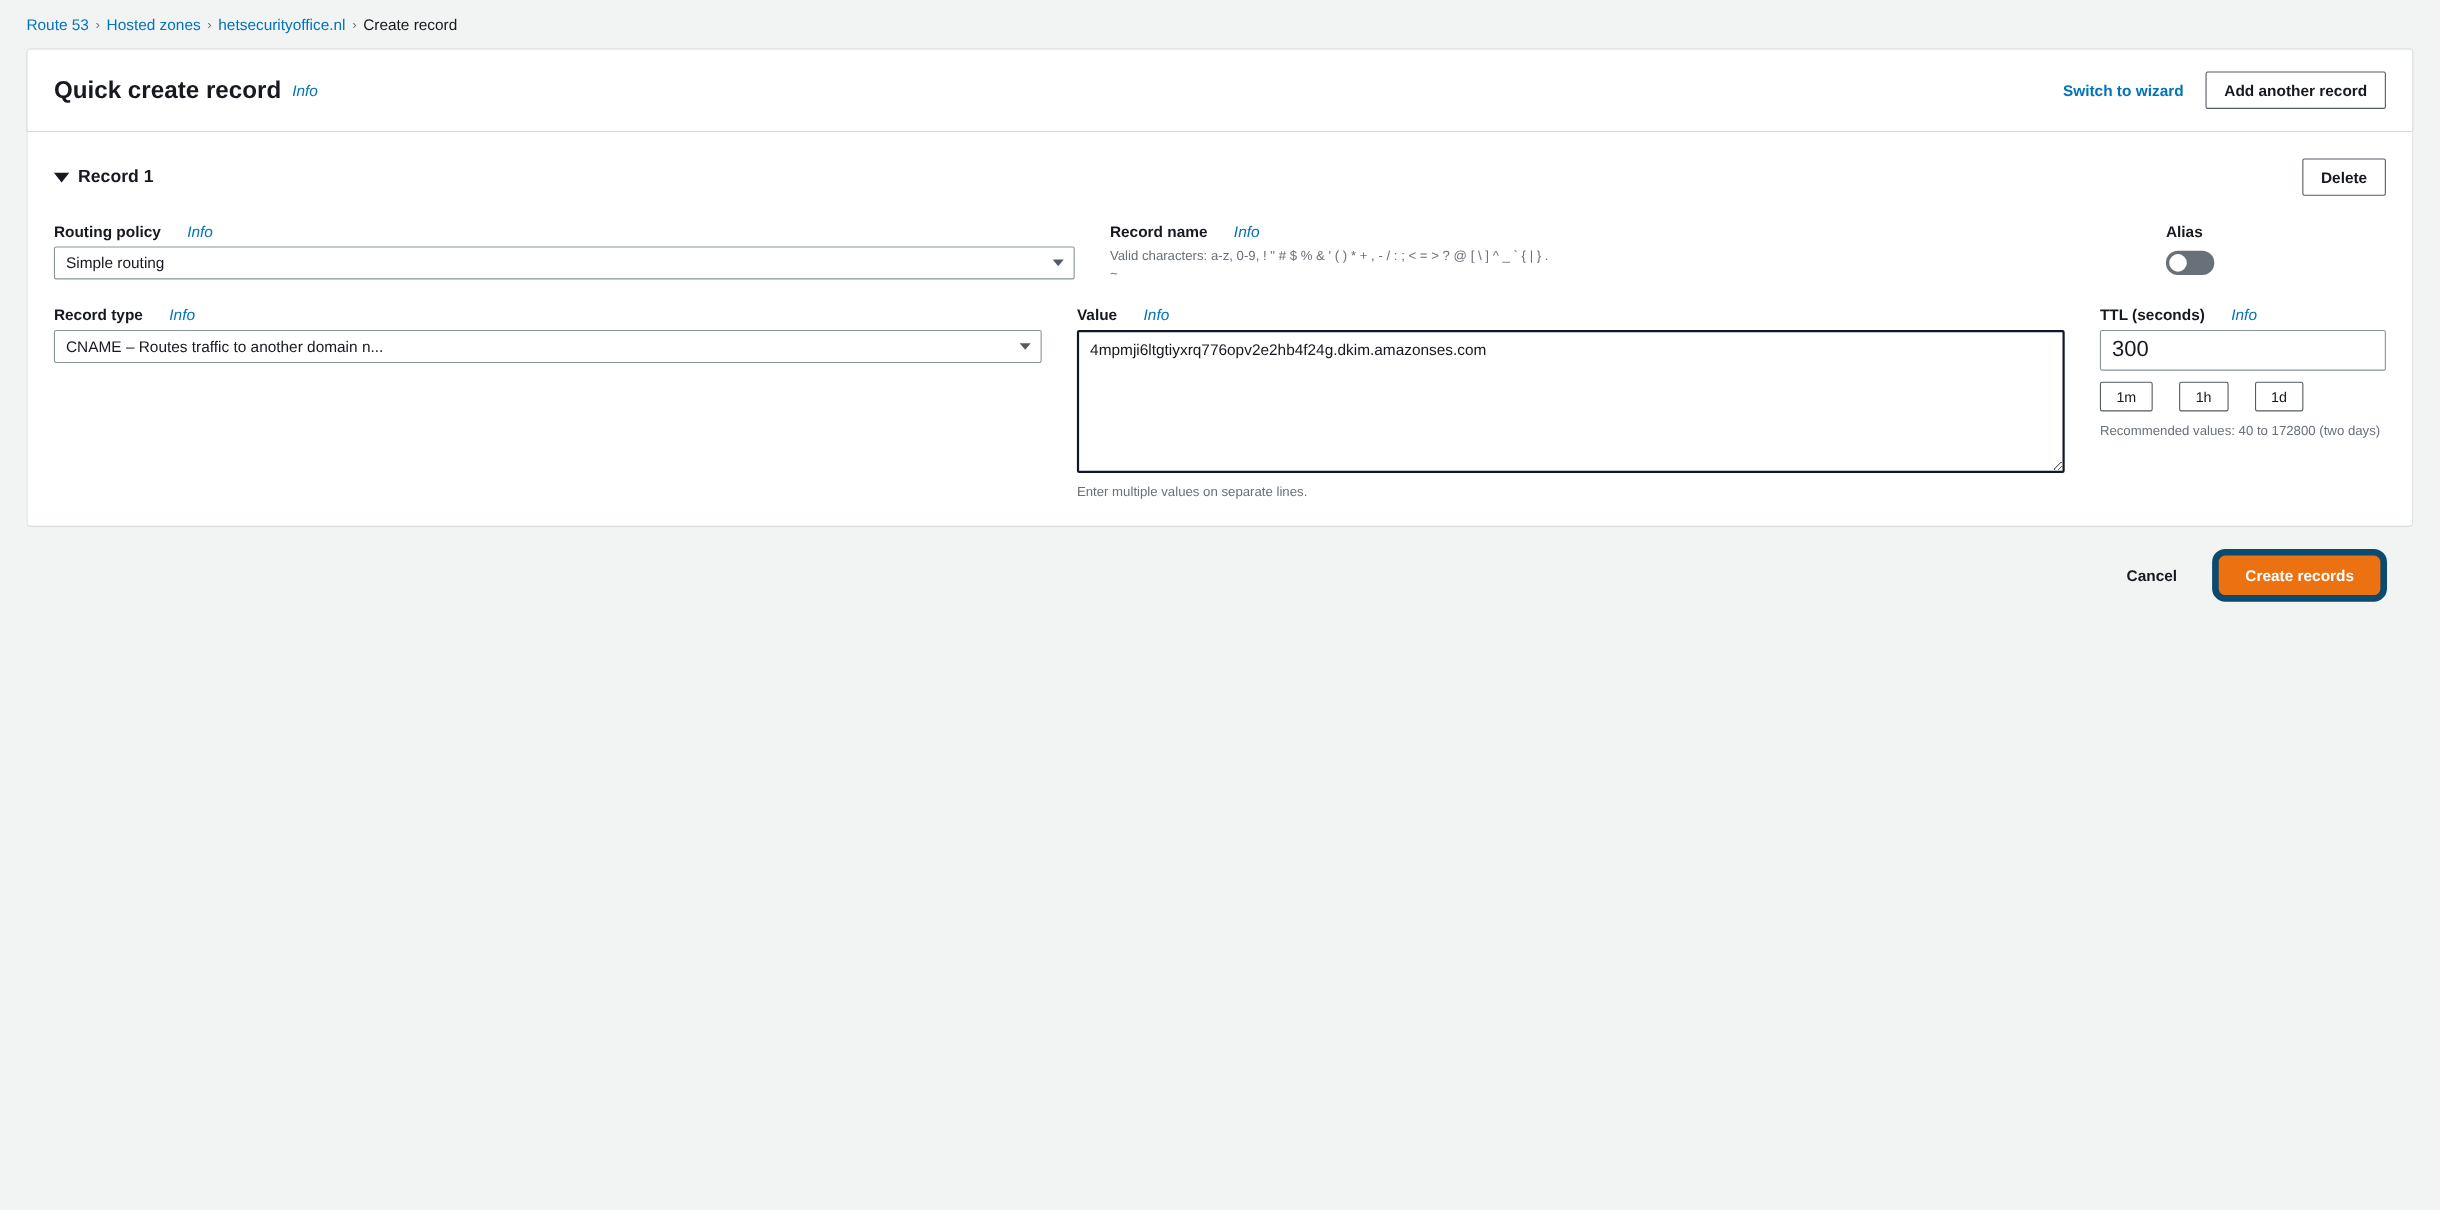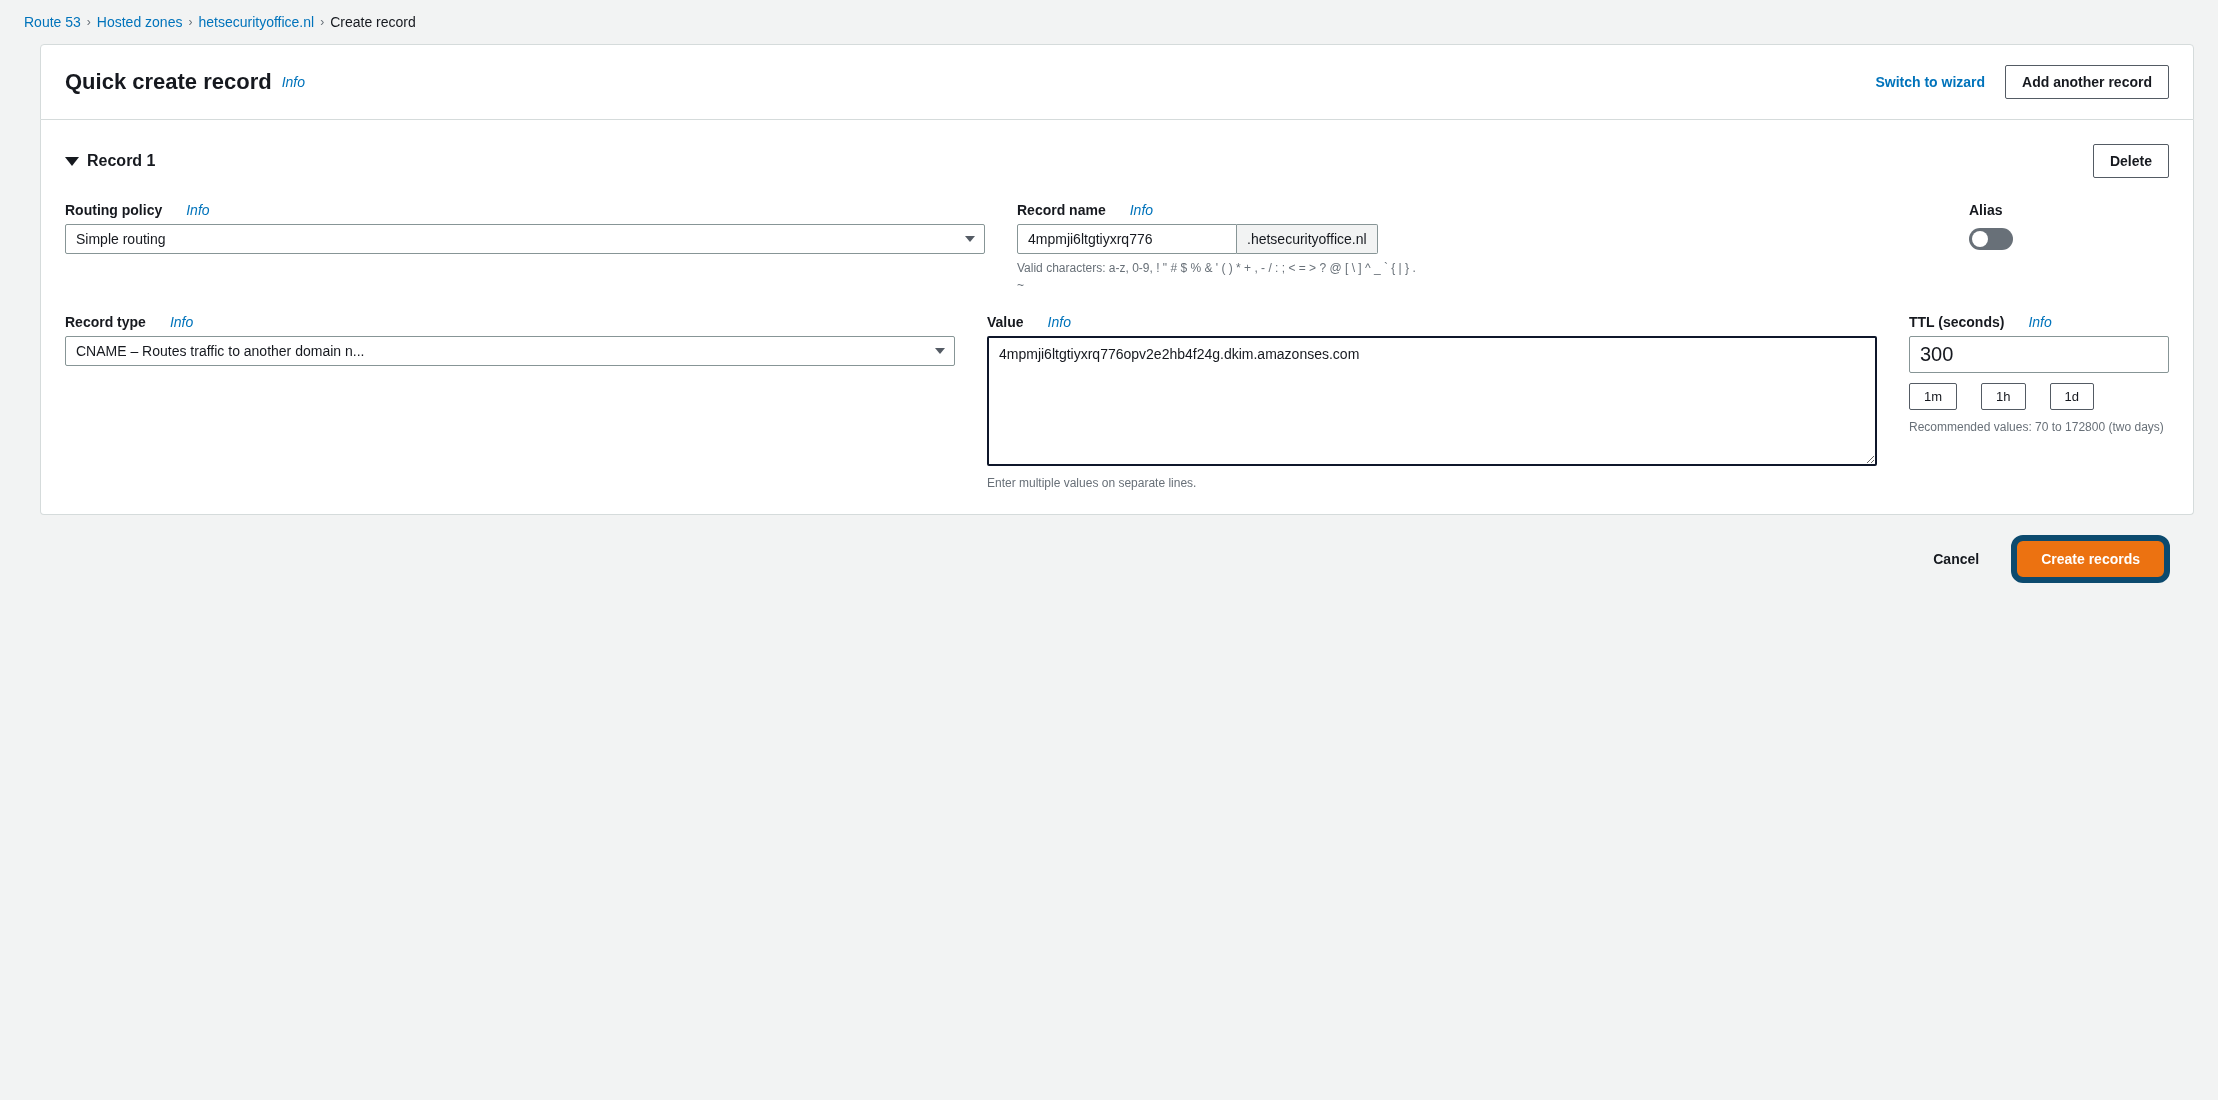--- a/index.html
+++ b/index.html
@@ -23,21 +23,21 @@
       text-decoration: none;
     }
     .breadcrumb-sep {
       color: #687078;
       font-size: 12px;
     }
     .breadcrumb-current {
       color: #16191f;
     }
     .main-content {
-      padding: 0 24px 40px 40px;
+      padding: 0 24px 40px 24px;
     }
     .page-header {
       background: #fff;
       border: 1px solid #d5dbdb;
       border-radius: 4px 4px 0 0;
       padding: 20px 24px;
       display: flex;
       align-items: center;
       justify-content: space-between;
       margin-bottom: 0;
@@ -388,24 +388,20 @@
           <select><option>Simple routing</option><option>Weighted</option><option>Latency</option><option>Failover</option><option>Geolocation</option><option>Geoproximity</option><option>Multivalue answer</option><option>IP-based</option></select>
           <span class="select-arrow"></span>
         </div>
       </div>
 
       <div class="record-name-group">
         <div class="form-label">
           <span>Record name</span>
           <a href="#" class="info-link">Info</a>
         </div>
-        <div class="record-name-input-row">
-          <input type="text" class="record-name-input" value="4mpmji6ltgtiyxrq776" style="">
-          <span class="record-name-suffix">.hetsecurityoffice.nl</span>
-        </div>
         <div class="valid-chars-hint">Valid characters: a-z, 0-9, ! " # $ % &amp; ' ( ) * + , - / : ; &lt; = &gt; ? @ [ \ ] ^ _ ` { | } . ~</div>
       </div>
 
       <div class="alias-group">
         <div class="alias-label">Alias</div>
         <label class="toggle">
           <input type="checkbox" style="">
           <span class="toggle-slider"></span>
         </label>
       </div>
@@ -438,21 +434,21 @@
         <div class="form-label">
           <span>TTL (seconds)</span>
           <a href="#" class="info-link">Info</a>
         </div>
         <input type="text" class="ttl-input" value="300" style="">
         <div class="ttl-buttons">
           <button class="ttl-btn">1m</button>
           <button class="ttl-btn">1h</button>
           <button class="ttl-btn">1d</button>
         </div>
-        <div class="ttl-recommended">Recommended values: 70 to 172800 (two days)</div>
+        <div class="ttl-recommended">Recommended values: 40 to 172800 (two days)</div>
       </div>
 
     </div>
 
   </div>
 
   <div class="page-footer">
     <button class="btn-cancel">Cancel</button>
     <button class="btn-create">Create records</button>
   </div>

